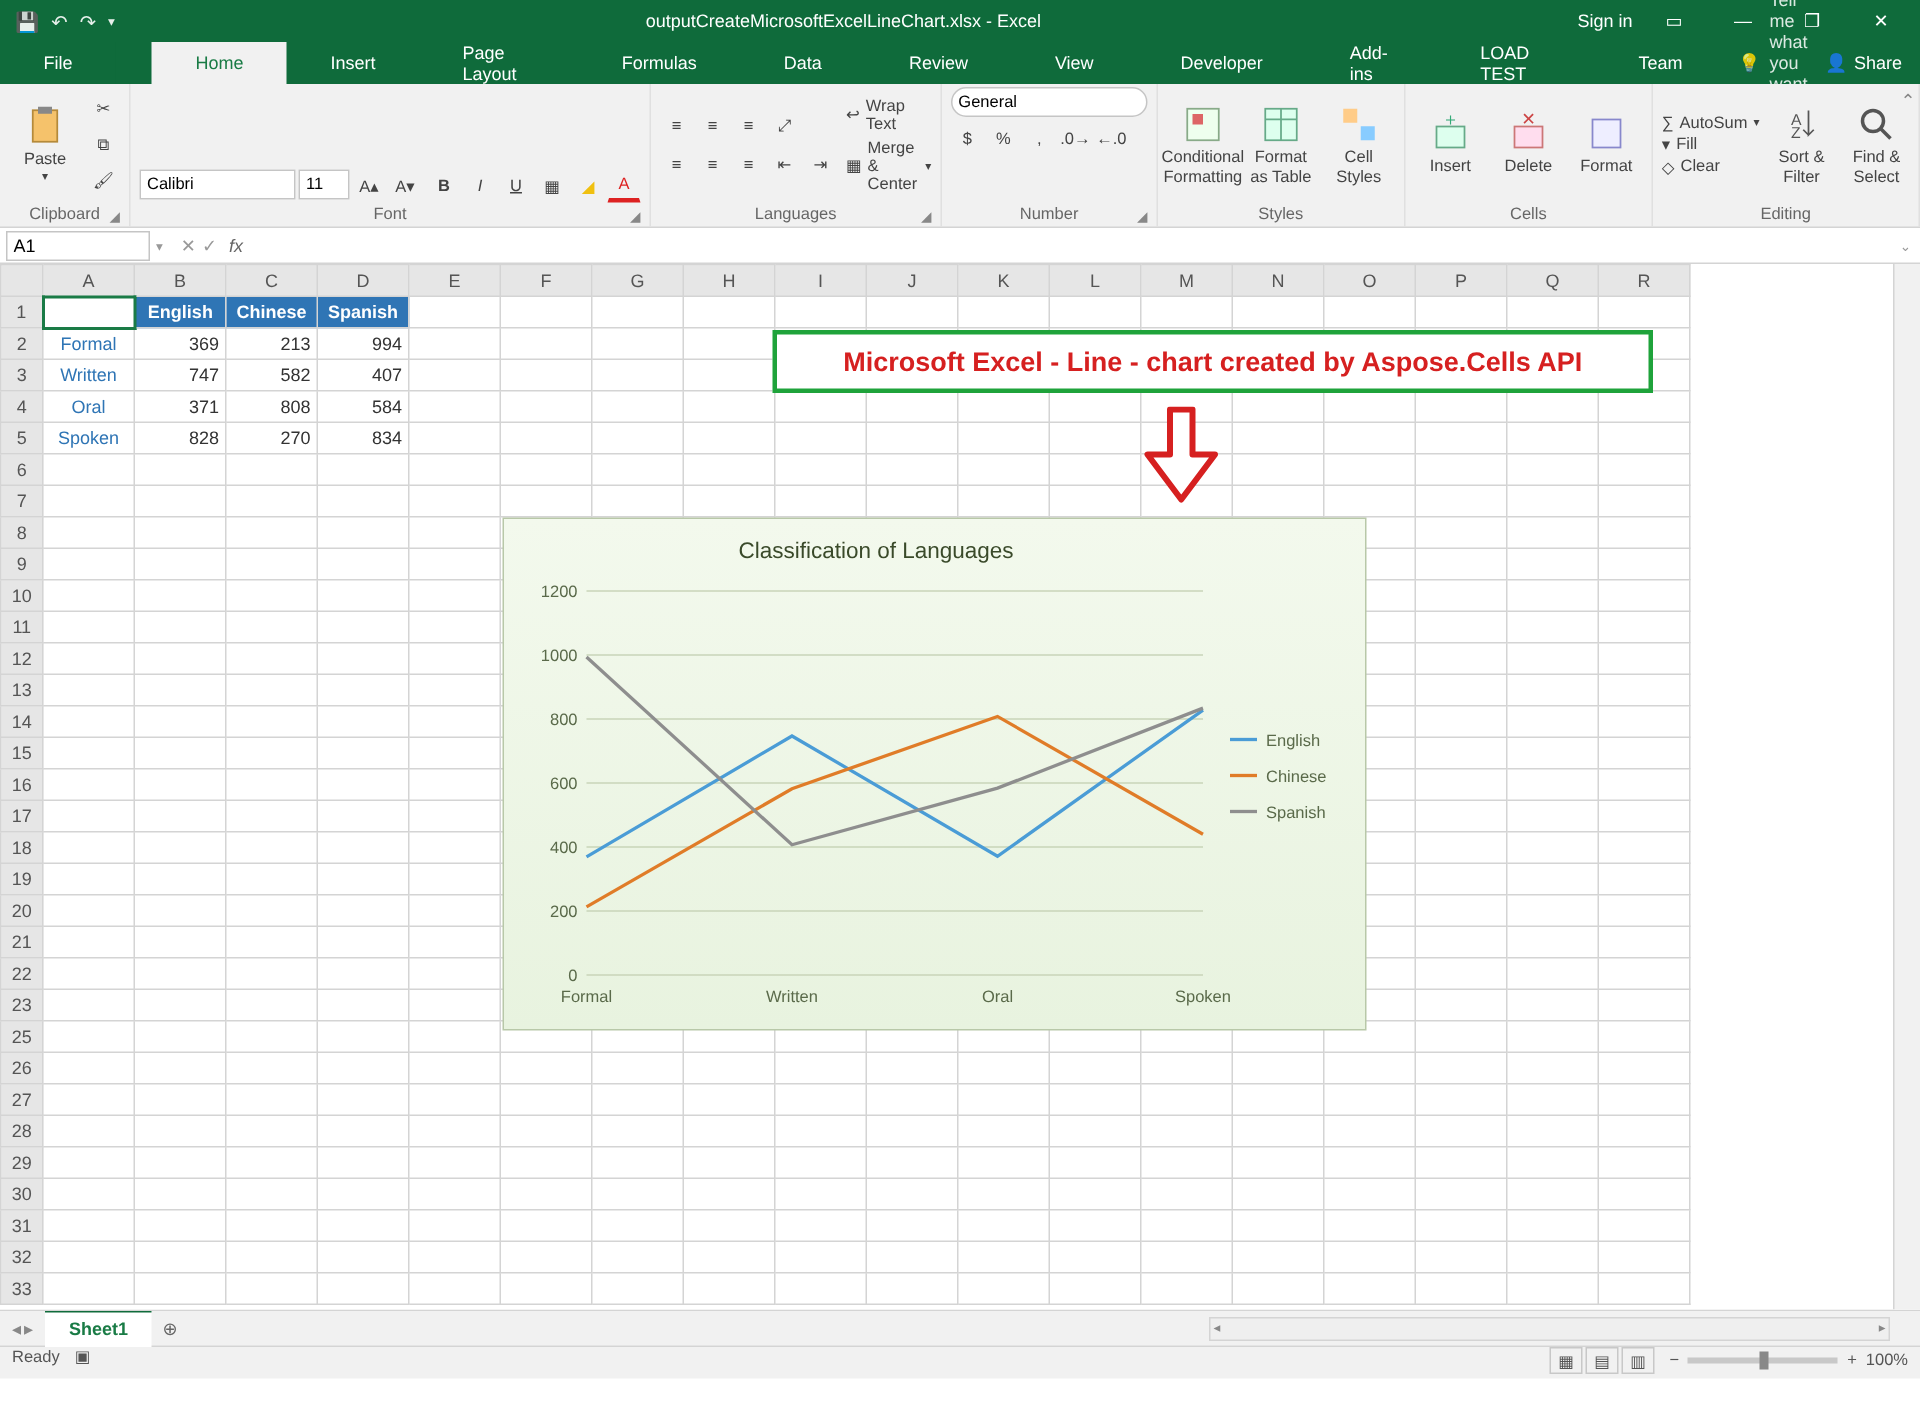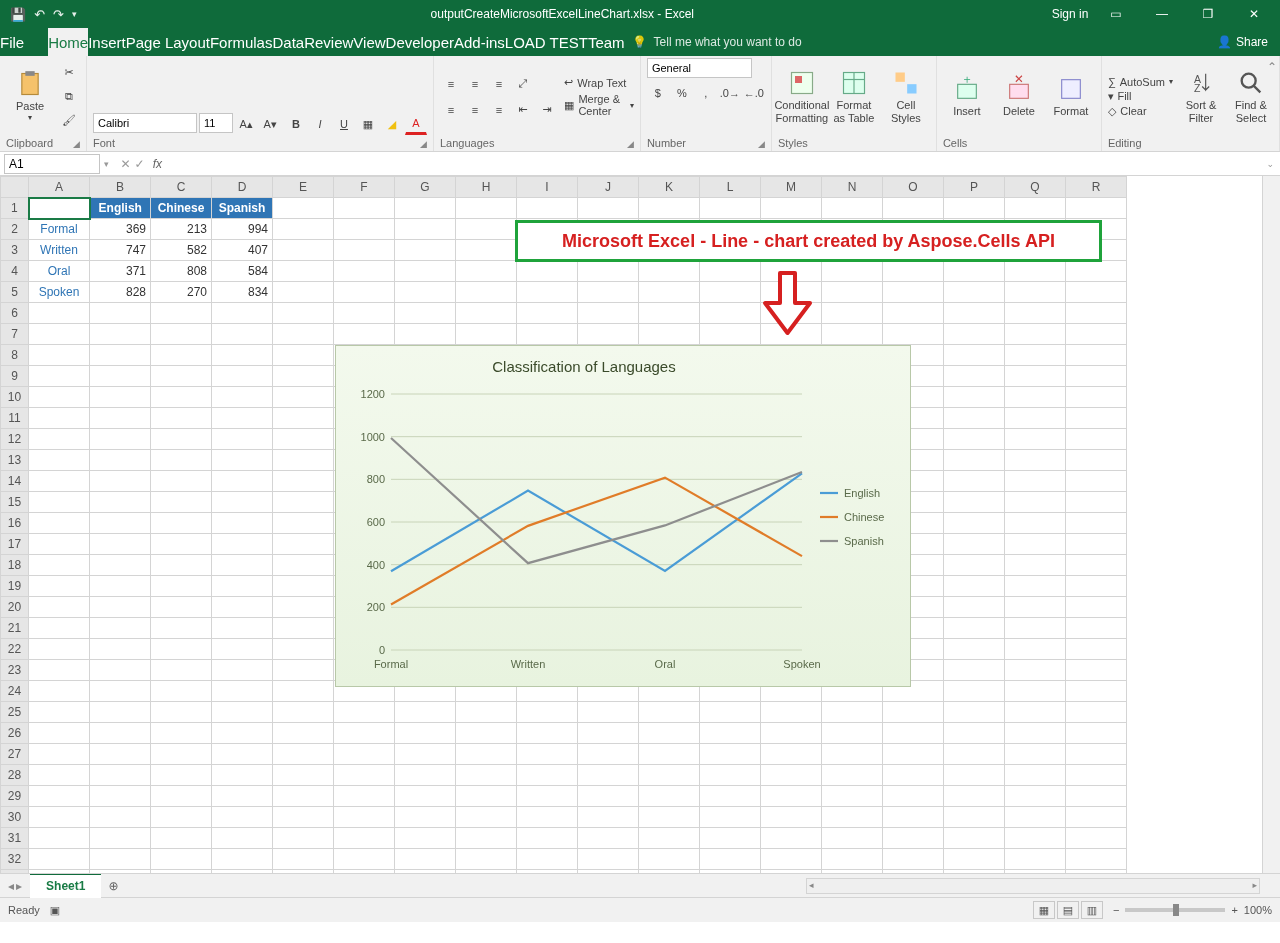--- a/index.html
+++ b/index.html
@@ -4,29 +4,29 @@
 <style>
 *{box-sizing:border-box;margin:0;padding:0;font-family:"Segoe UI",Tahoma,sans-serif;}
 body{width:1280px;height:943px;background:#fff;overflow:hidden;font-size:12px;color:#444;}
 .titlebar{height:28px;background:#0f6b3b;color:#fff;display:flex;align-items:center;justify-content:space-between;padding:0 4px;}
 .titlebar .qat{display:flex;gap:8px;align-items:center;padding-left:6px;}
 .titlebar .qat span{font-size:13px;opacity:.9;}
 .titlebar .titletext{flex:1;text-align:center;font-size:12px;}
 .titlebar .winbtns{display:flex;align-items:flex-start;gap:2px;}
 .titlebar .winbtns .btn{width:44px;height:28px;display:flex;align-items:center;justify-content:center;font-size:12px;}
 .ribtabs{height:28px;background:#0f6b3b;color:#fff;display:flex;align-items:stretch;}
-.ribtabs .tab{padding:0 0;display:flex;align-items:center;font-size:15px;cursor:pointer;}
+.ribtabs .tab{padding:0 29px;display:flex;align-items:center;font-size:12px;cursor:pointer;}
 .ribtabs .tab.active{background:#f1f1f1;color:#197b45;margin-left:24px;}
 .ribtabs .tab.file{background:#0f6b3b;color:#fff;font-weight:normal;}
 .ribtabs .tell{flex:1;display:flex;align-items:center;gap:6px;padding-left:8px;font-size:12px;opacity:.85;}
 .ribtabs .share{padding:0 12px;display:flex;align-items:center;gap:4px;}
 .ribbon{height:96px;background:#f1f1f1;border-bottom:1px solid #d4d4d4;display:flex;align-items:stretch;font-size:11px;color:#444;}
 .group{border-right:1px solid #e0e0e0;display:flex;flex-direction:column;padding:2px 6px 0;}
 .group .content{flex:1;display:flex;align-items:center;gap:4px;}
-.group .label{text-align:left;font-size:11px;color:#666;padding:2px 0;position:relative;}
+.group .label{text-align:center;font-size:11px;color:#666;padding:2px 0;position:relative;}
 .group .label .dlg{position:absolute;right:0;bottom:2px;font-size:9px;color:#888;}
 .bigbtn{display:flex;flex-direction:column;align-items:center;justify-content:center;width:48px;height:72px;gap:2px;text-align:center;line-height:1.1;}
 .bigbtn svg{width:28px;height:28px;}
 .smicon{width:22px;height:22px;display:inline-flex;align-items:center;justify-content:center;border:1px solid transparent;}
 input.combo{height:20px;border:1px solid #c5c5c5;font-size:11px;padding:0 4px;background:#fff;}
 .fmla{height:24px;border-bottom:1px solid #d4d4d4;display:flex;align-items:center;background:#fff;}
 .namebox{width:96px;height:20px;border:1px solid #c5c5c5;margin-left:4px;font-size:12px;padding:0 4px;}
 .fmla .btns{display:flex;gap:4px;padding:0 8px;color:#999;}
 .fmla .fx{font-style:italic;color:#666;margin-right:4px;}
 .fmla input.fbar{flex:1;border:none;height:20px;padding:0 4px;font-size:12px;}
@@ -42,21 +42,21 @@
 table.grid td.cat{color:#2F75B5;text-align:center;}
 table.grid td.num{text-align:right;}
 .chartbox{position:absolute;left:335px;top:169px;width:576px;height:342px;background:linear-gradient(#f3f9ed,#e8f3df);border:1px solid #b8c8a8;}
 .annot{position:absolute;left:515px;top:44px;width:587px;height:42px;border:3px solid #1fa33b;display:flex;align-items:center;justify-content:center;color:#d62020;font-weight:bold;font-size:18px;background:#fff;}
 .arrow{position:absolute;left:760px;top:95px;width:55px;height:65px;}
 .tabs{height:24px;background:#f1f1f1;border-top:1px solid #d4d4d4;display:flex;align-items:center;}
 .tabs .nav{display:flex;gap:2px;padding:0 8px;color:#888;}
 .tabs .sheet{padding:6px 16px;height:24px;display:flex;align-items:center;background:#fff;border-top:1px solid #0f6b3b;font-weight:bold;color:#197b45;font-size:12px;}
 .tabs .add{width:24px;text-align:center;color:#666;}
 .tabs .hsbar{flex:1;display:flex;justify-content:flex-end;padding-right:4px;}
-.statusbar{height:22px;background:#f1f1f1;border-top:1px solid #d4d4d4;display:flex;align-items:center;justify-content:space-between;padding:12px 8px;font-size:11px;color:#555;}
+.statusbar{height:22px;background:#f1f1f1;border-top:1px solid #d4d4d4;display:flex;align-items:flex-start;justify-content:space-between;padding:0 8px;font-size:11px;color:#555;}
 .statusbar .views{display:flex;gap:2px;}
 .statusbar .views span{width:22px;height:18px;display:inline-flex;align-items:center;justify-content:center;border:1px solid #c8c8c8;}
 .statusbar .zoom{display:flex;align-items:center;gap:6px;}
 .statusbar .slider{width:100px;height:4px;background:#c8c8c8;position:relative;}
 .statusbar .slider .thumb{position:absolute;left:48px;top:-4px;width:6px;height:12px;background:#888;}
 .hscroll{height:18px;background:#f1f1f1;display:flex;align-items:center;}
 .hscroll .track{flex:1;height:16px;border:1px solid #d4d4d4;margin:0 16px 0 0;position:relative;background:#efefef;}
 .vscroll{position:absolute;right:0;top:0;bottom:0;width:18px;background:#f1f1f1;border-left:1px solid #d4d4d4;}
 .collapse{position:absolute;top:0;right:0;height:96px;width:16px;display:flex;align-items:flex-start;justify-content:center;color:#888;font-size:12px;padding-top:4px;}
 </style>
@@ -177,21 +177,21 @@
             <span>Merge &amp; Center</span>
             <span style="font-size:8px;">▾</span>
           </div>
       </div>
     </div>
     <div class="label"><span>Languages</span><span class="dlg">◢</span></div>
   </div>
 
   <div class="group">
     <div class="content" style="flex-direction:column;align-items:flex-start;gap:4px;">
-      <input class="combo" style="width: 105px;" value="General">
+      <input class="combo" style="width: 131px; border-radius: 10px;" value="General">
       <div style="display:flex;gap:2px;">
         <span class="smicon">$</span>
         <span class="smicon">%</span>
         <span class="smicon">,</span>
         <span class="smicon">.0→</span>
         <span class="smicon">←.0</span>
       </div>
     </div>
     <div class="label"><span>Number</span><span class="dlg">◢</span></div>
   </div>
@@ -781,41 +781,20 @@
           <td class=""></td>
           <td class=""></td>
           <td class=""></td>
           <td class=""></td>
           <td class=""></td>
           <td class=""></td>
           <td class=""></td>
         </tr>
         <tr>
           <th class="row">23</th>
-          <td class=""></td>
-          <td class=""></td>
-          <td class=""></td>
-          <td class=""></td>
-          <td class=""></td>
-          <td class=""></td>
-          <td class=""></td>
-          <td class=""></td>
-          <td class=""></td>
-          <td class=""></td>
-          <td class=""></td>
-          <td class=""></td>
-          <td class=""></td>
-          <td class=""></td>
-          <td class=""></td>
-          <td class=""></td>
-          <td class=""></td>
-          <td class=""></td>
-        </tr>
-        <tr>
-          <th class="row">24</th>
           <td class=""></td>
           <td class=""></td>
           <td class=""></td>
           <td class=""></td>
           <td class=""></td>
           <td class=""></td>
           <td class=""></td>
           <td class=""></td>
           <td class=""></td>
           <td class=""></td>

